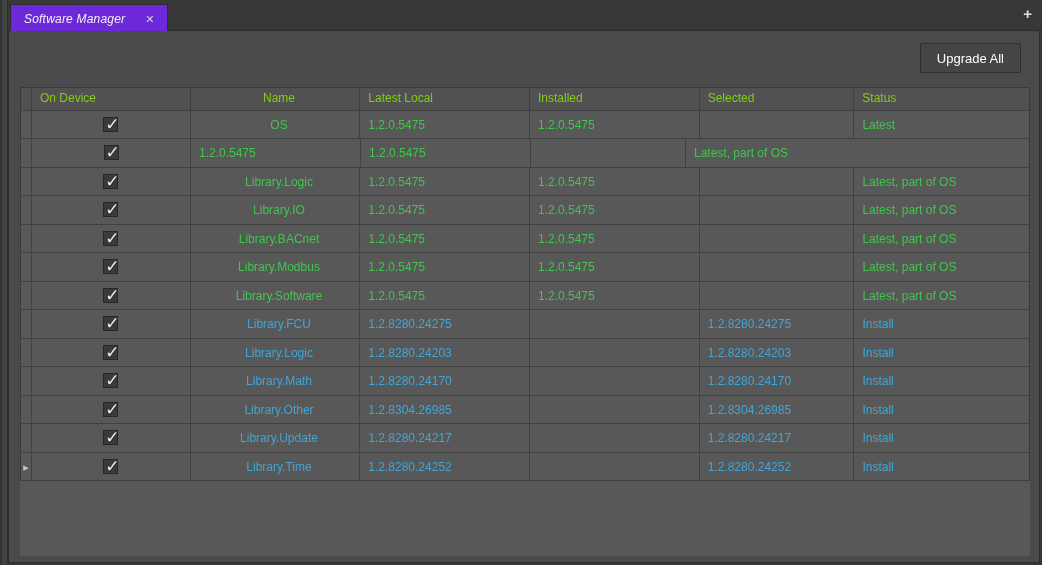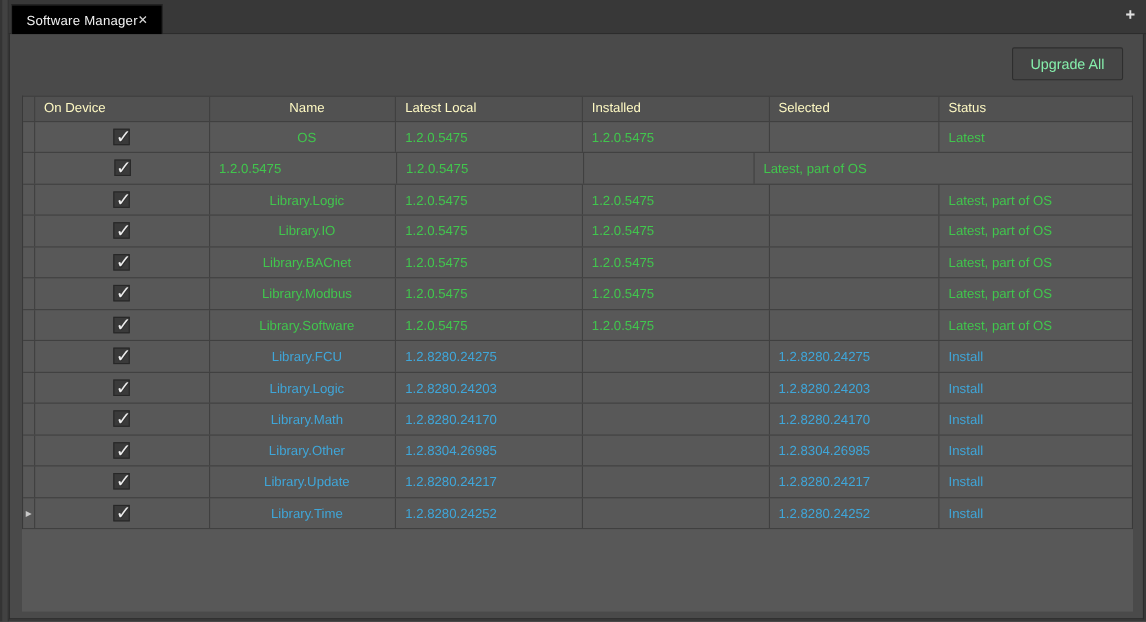--- a/index.html
+++ b/index.html
@@ -22,26 +22,27 @@
 
   
   .tab-bar {
     position:absolute; left:8px; top:0; right:0; height:31px;
     background:#383838;
     border-bottom:1px solid #2c2c2c;
     z-index:1;
   }
   .tab {
     position:absolute; left:2px; top:4px; height:28px;
-    background:#000000;
+    background:#6d28d9;
     border:1px solid #2c2c2c; border-bottom:none;
-    display:flex; align-items:center; gap:0;
+    display:flex; align-items:center; gap:20px;
     padding:0 13px;
     z-index:3;
     cursor:default;
+    font-style:italic;
   }
   .tab-label { color:#f2f2f2; letter-spacing:0.2px; }
   .tab-close {
     color:#d4d4d4; font-weight:bold; font-size:11px; line-height:1;
     cursor:pointer; padding-top:1px;
   }
   .add-tab {
     position:absolute; right:10px; top:6px;
     color:#e0e0e0; font-size:15px; font-weight:bold; line-height:1;
     cursor:pointer; z-index:2;
@@ -56,21 +57,21 @@
   }
 
   
   .toolbar {
     position:absolute; top:12px; right:18px;
     display:flex; gap:13px; z-index:4;
   }
   .btn {
     height:30px; padding:0 16px;
     display:flex; align-items:center; justify-content:center;
-    font-size:13px; color:#86efac;
+    font-size:13px; color:#ffffff;
     border-radius:2px; cursor:pointer;
   }
   .btn-secondary {
     background:#454545;
     border:1px solid #2e2e2e;
   }
   .btn-primary {
     background:#567a9d;
     border:1px solid #69849e;
     color:#ffffff;
@@ -82,21 +83,21 @@
     background:#585858;
   }
 
   .grid {
     width:1010px;
     border:1px solid #393939;
     border-bottom:none;
   }
   .t-row { display:flex; height:28.5px; border-bottom:1px solid #404040; }
   .t-head { height:22.5px; background:#515151; }
-  .t-head .cell { line-height:21px; color:#fef9c3; }
+  .t-head .cell { line-height:21px; color:#84cc16; }
   .cell {
     border-right:1px solid #404040;
     padding-left:8px;
     line-height:28px;
     white-space:nowrap; overflow:hidden;
   }
   .c-ind      { width:11px;  padding-left:0; text-align:center; color:#c8c8c8; font-size:7px; line-height:29px; }
   .c-ondevice { width:159px; display:flex; align-items:center; justify-content:center; padding-left:0; }
   .c-name     { width:170px;text-align:center; }
   .c-latest   { width:170px; }

